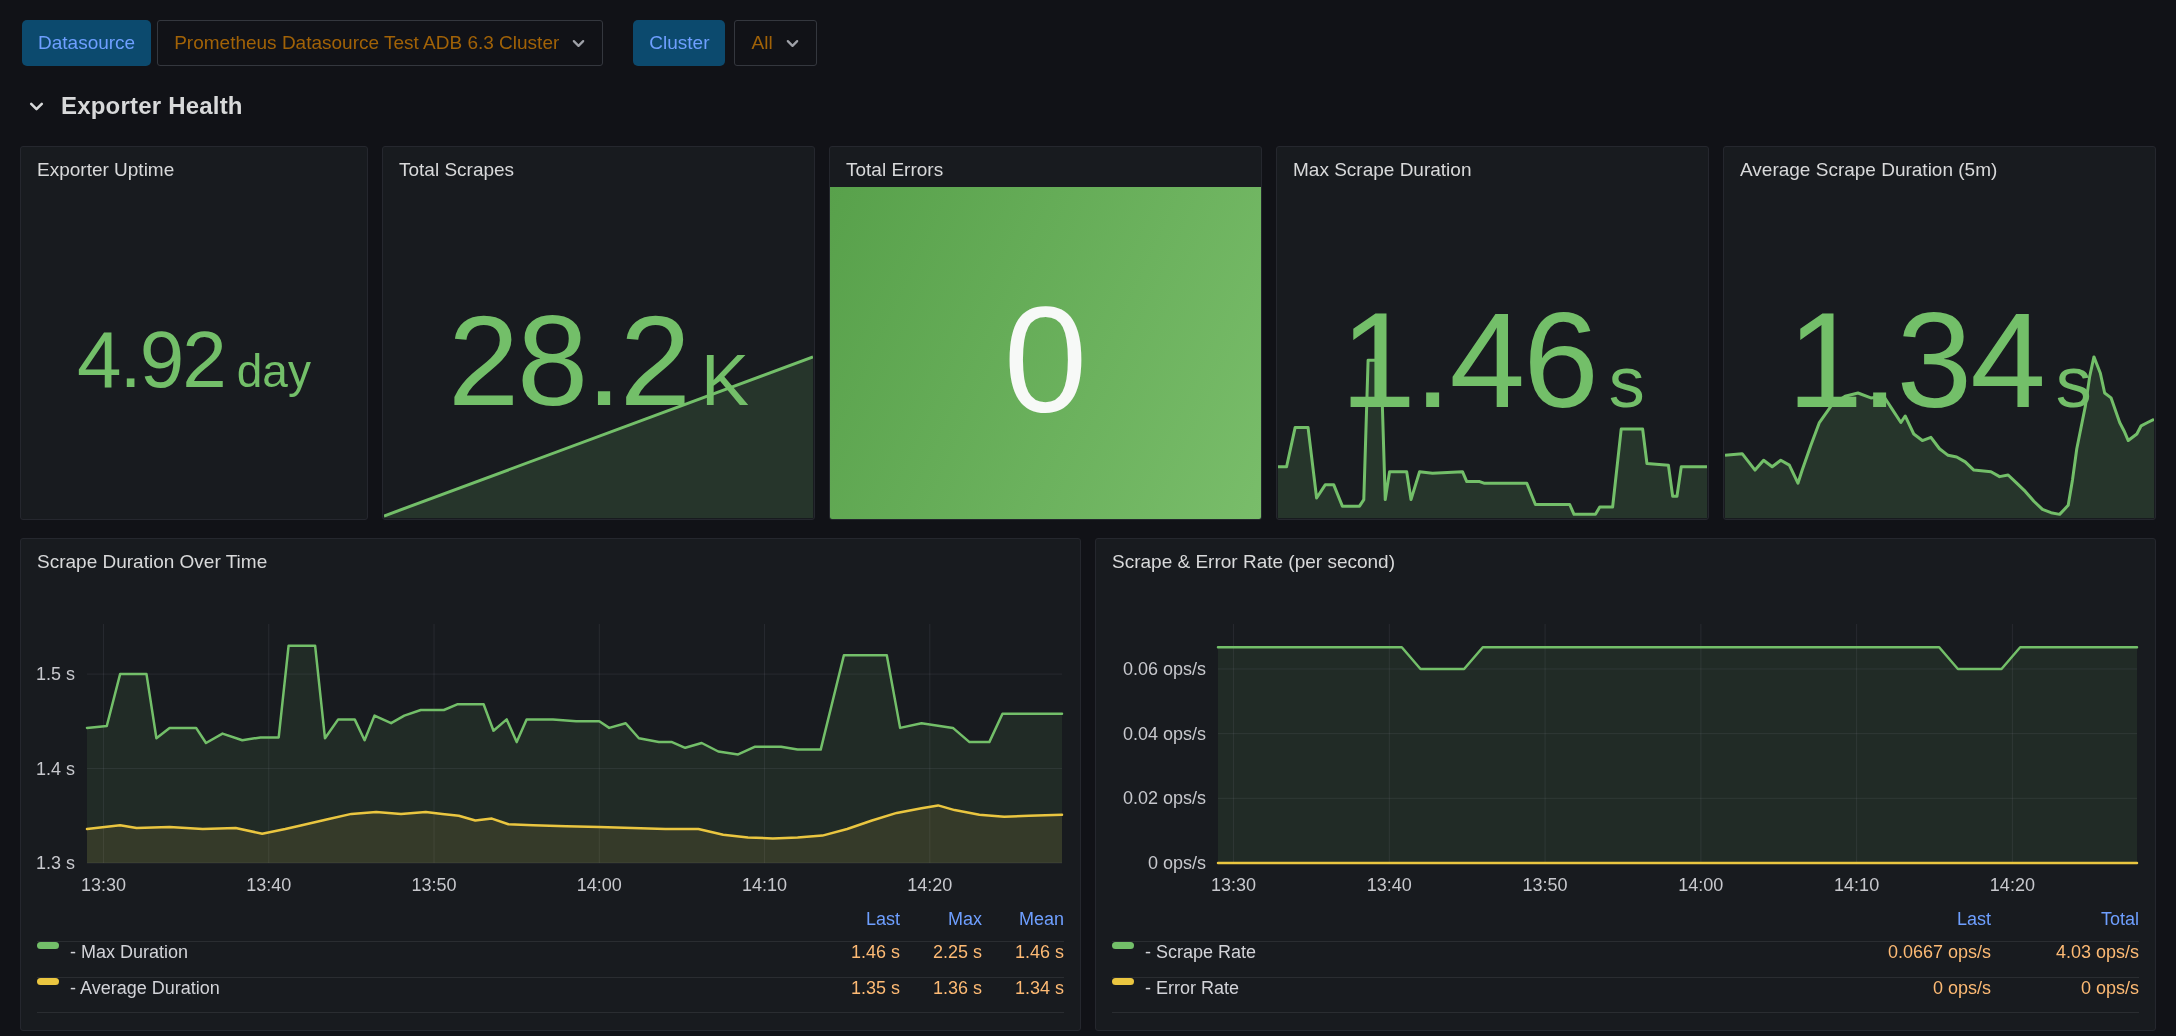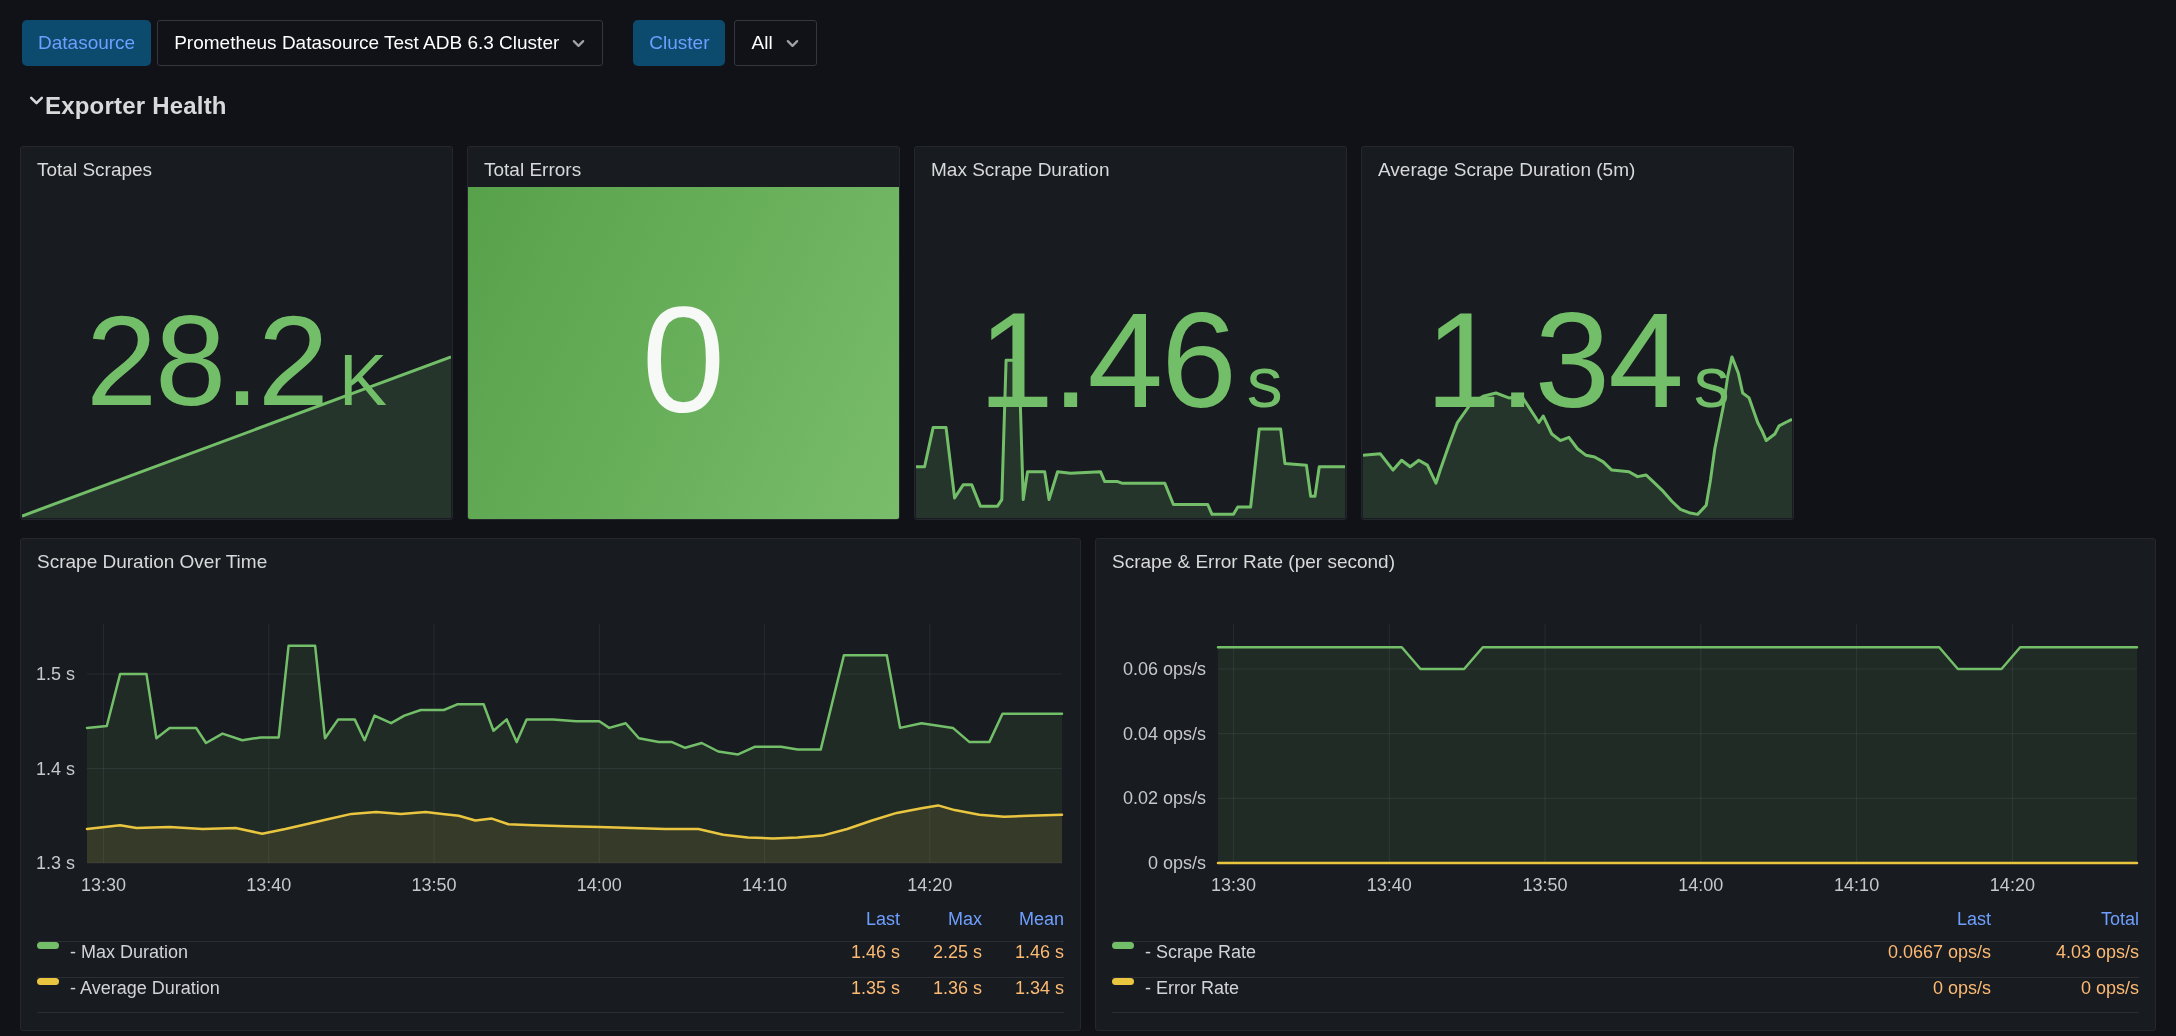--- a/index.html
+++ b/index.html
@@ -12,26 +12,26 @@
   
   .topbar { display:flex; align-items:center; margin:20px 0 0 22px; height:46px; }
   .var-label {
     display:flex; align-items:center; height:46px; padding:0 16px;
     background:#0c4a6e; border-radius:5px; color:#6e9fff;
     font-size:19px; font-weight:500;
   }
   .var-select {
     display:flex; align-items:center; gap:12px; height:46px; padding:0 16px;
     background:#111217; border:1px solid #34373e; border-radius:3px;
-    color:#ffffff; font-size:19px; cursor:pointer;
+    color:#a16207; font-size:19px; cursor:pointer;
   }
   .gap-sm { width:6px; } .gap-lg { width:30px; } .gap-md { width:9px; }
   .chev { width:15px; height:15px; stroke:#9fa1a8; stroke-width:2.4; fill:none; stroke-linecap:round; stroke-linejoin:round; }
   
-  .row-header { display:flex; gap:0; margin:26px 0 0 28px; cursor:pointer; }
+  .row-header { display:flex; align-items:center; gap:16px; margin:26px 0 0 28px; cursor:pointer; }
   .row-header .chev { stroke:#d8d9da; width:17px; height:17px; }
   .row-title { font-size:24px; font-weight:700; color:#d8d9da; letter-spacing:.2px; }
   
   .stat-row { display:flex; gap:14px; margin:26px 20px 0 20px; height:374px; }
   .panel {
     background:#181b1f; border:1px solid #25272e; border-radius:3px;
     display:flex; flex-direction:column; overflow:hidden; position:relative;
   }
   .panel-header { flex:0 0 40px; display:flex; align-items:center; padding:6px 16px 0 16px; }
   .panel-title { font-size:19px; font-weight:500; color:#d8d9da; white-space:nowrap; }
@@ -94,20 +94,31 @@
 
 <div class="row-header">
   <svg class="chev" viewBox="0 0 16 16">
       <polyline points="3,5.5 8,10.5 13,5.5"></polyline>
     </svg>
   <span class="row-title">Exporter Health</span>
 </div>
 
 <div class="stat-row">
 
+  <section class="panel" style="flex:0 0 348px">
+    <div class="panel-header">
+      <h2 class="panel-title">Exporter Uptime</h2>
+    </div>
+    <div class="stat-body">
+      <div class="stat-value s1">
+        <span class="num">4.92</span>
+        <span class="unit">day</span>
+      </div>
+    </div>
+  </section>
 
   <section class="panel" style="flex:0 0 433px">
     <div class="panel-header">
       <h2 class="panel-title">Total Scrapes</h2>
     </div>
     <div class="stat-body">
       <svg class="spark" viewBox="0 0 429 172">
           <polygon points="0,170 429,10.920000000000016 429,172 0,172" fill="#73bf69" fill-opacity="0.16"></polygon>
           <polyline points="0,170 429,10.920000000000016" fill="none" stroke="#73bf69" stroke-width="3" stroke-linejoin="round"></polyline>
         </svg>

